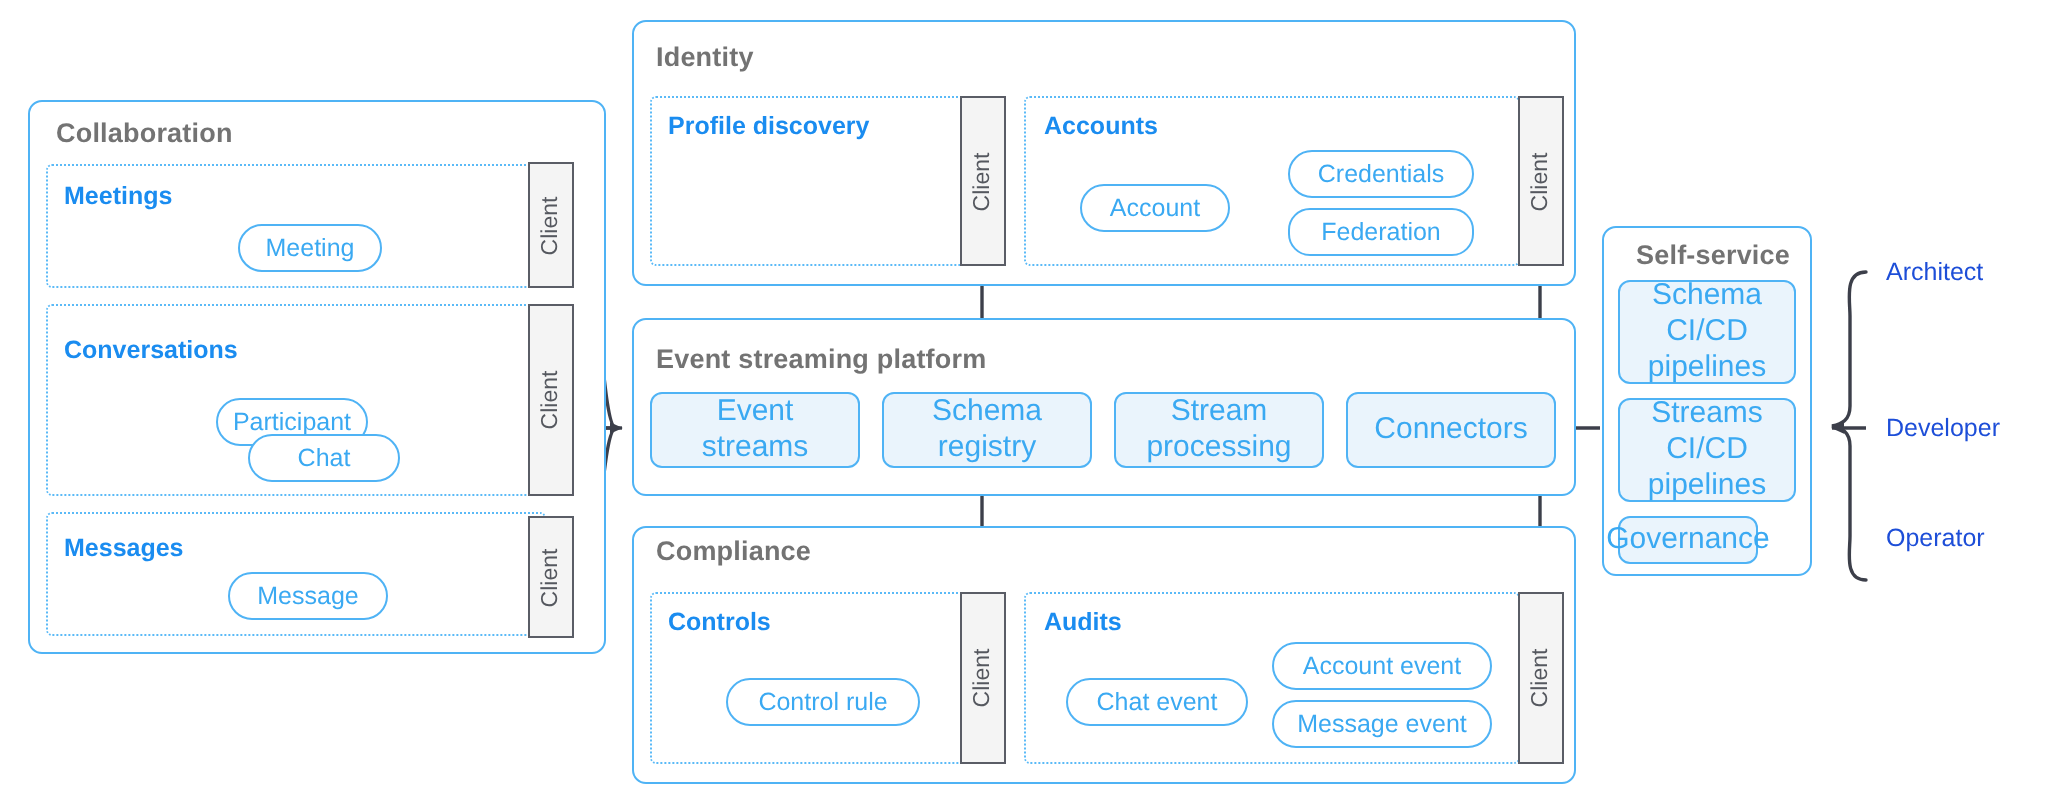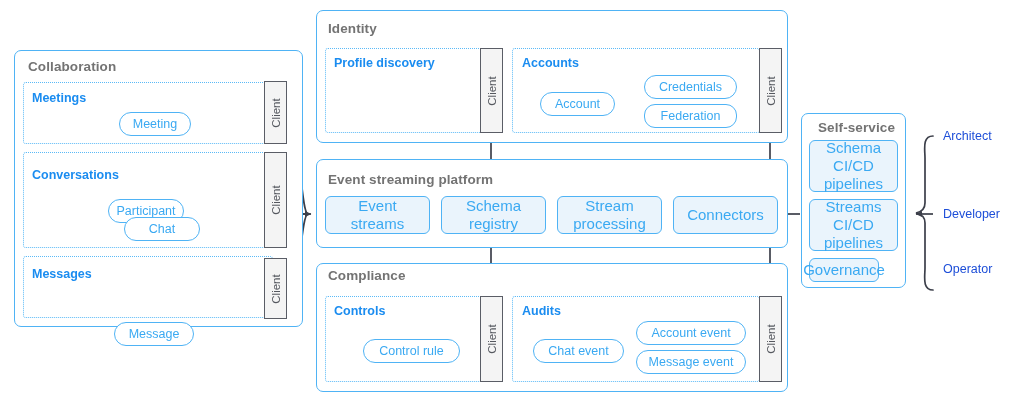--- a/index.html
+++ b/index.html
@@ -93,21 +93,21 @@
   <div class="group" style="left:23px;top:152px;width:250px;height:96px;"></div>
   <div class="group-title" style="left:32px;top:168px;">Conversations</div>
   <div class="pill" style="left:108px;top:188px;width:76px;height:24px;margin-top:11px;">Participant</div>
   <div class="pill" style="left:124px;top:217px;width:76px;height:24px;">Chat</div>
   <div class="client" style="left:264px;top:152px;width:23px;height:96px;">
     <span>Client</span>
   </div>
 
   <div class="group" style="left:23px;top:256px;width:250px;height:62px;"></div>
   <div class="group-title" style="left:32px;top:267px;">Messages</div>
-  <div class="pill" style="left:114px;top:286px;width:80px;height:24px;margin-top:36px;">Message</div>
+  <div class="pill" style="left:114px;top:286px;width:80px;height:24px;">Message</div>
   <div class="client" style="left:264px;top:258px;width:23px;height:61px;">
     <span>Client</span>
   </div>
 
   <div class="domain" style="left:316px;top:10px;width:472px;height:133px;"></div>
   <div class="domain-title" style="left:328px;top:21px;">Identity</div>
 
   <div class="group" style="left:325px;top:48px;width:165px;height:85px;"></div>
   <div class="group-title" style="left:334px;top:56px;">Profile discovery</div>
   <div class="client" style="left:480px;top:48px;width:23px;height:85px;">

